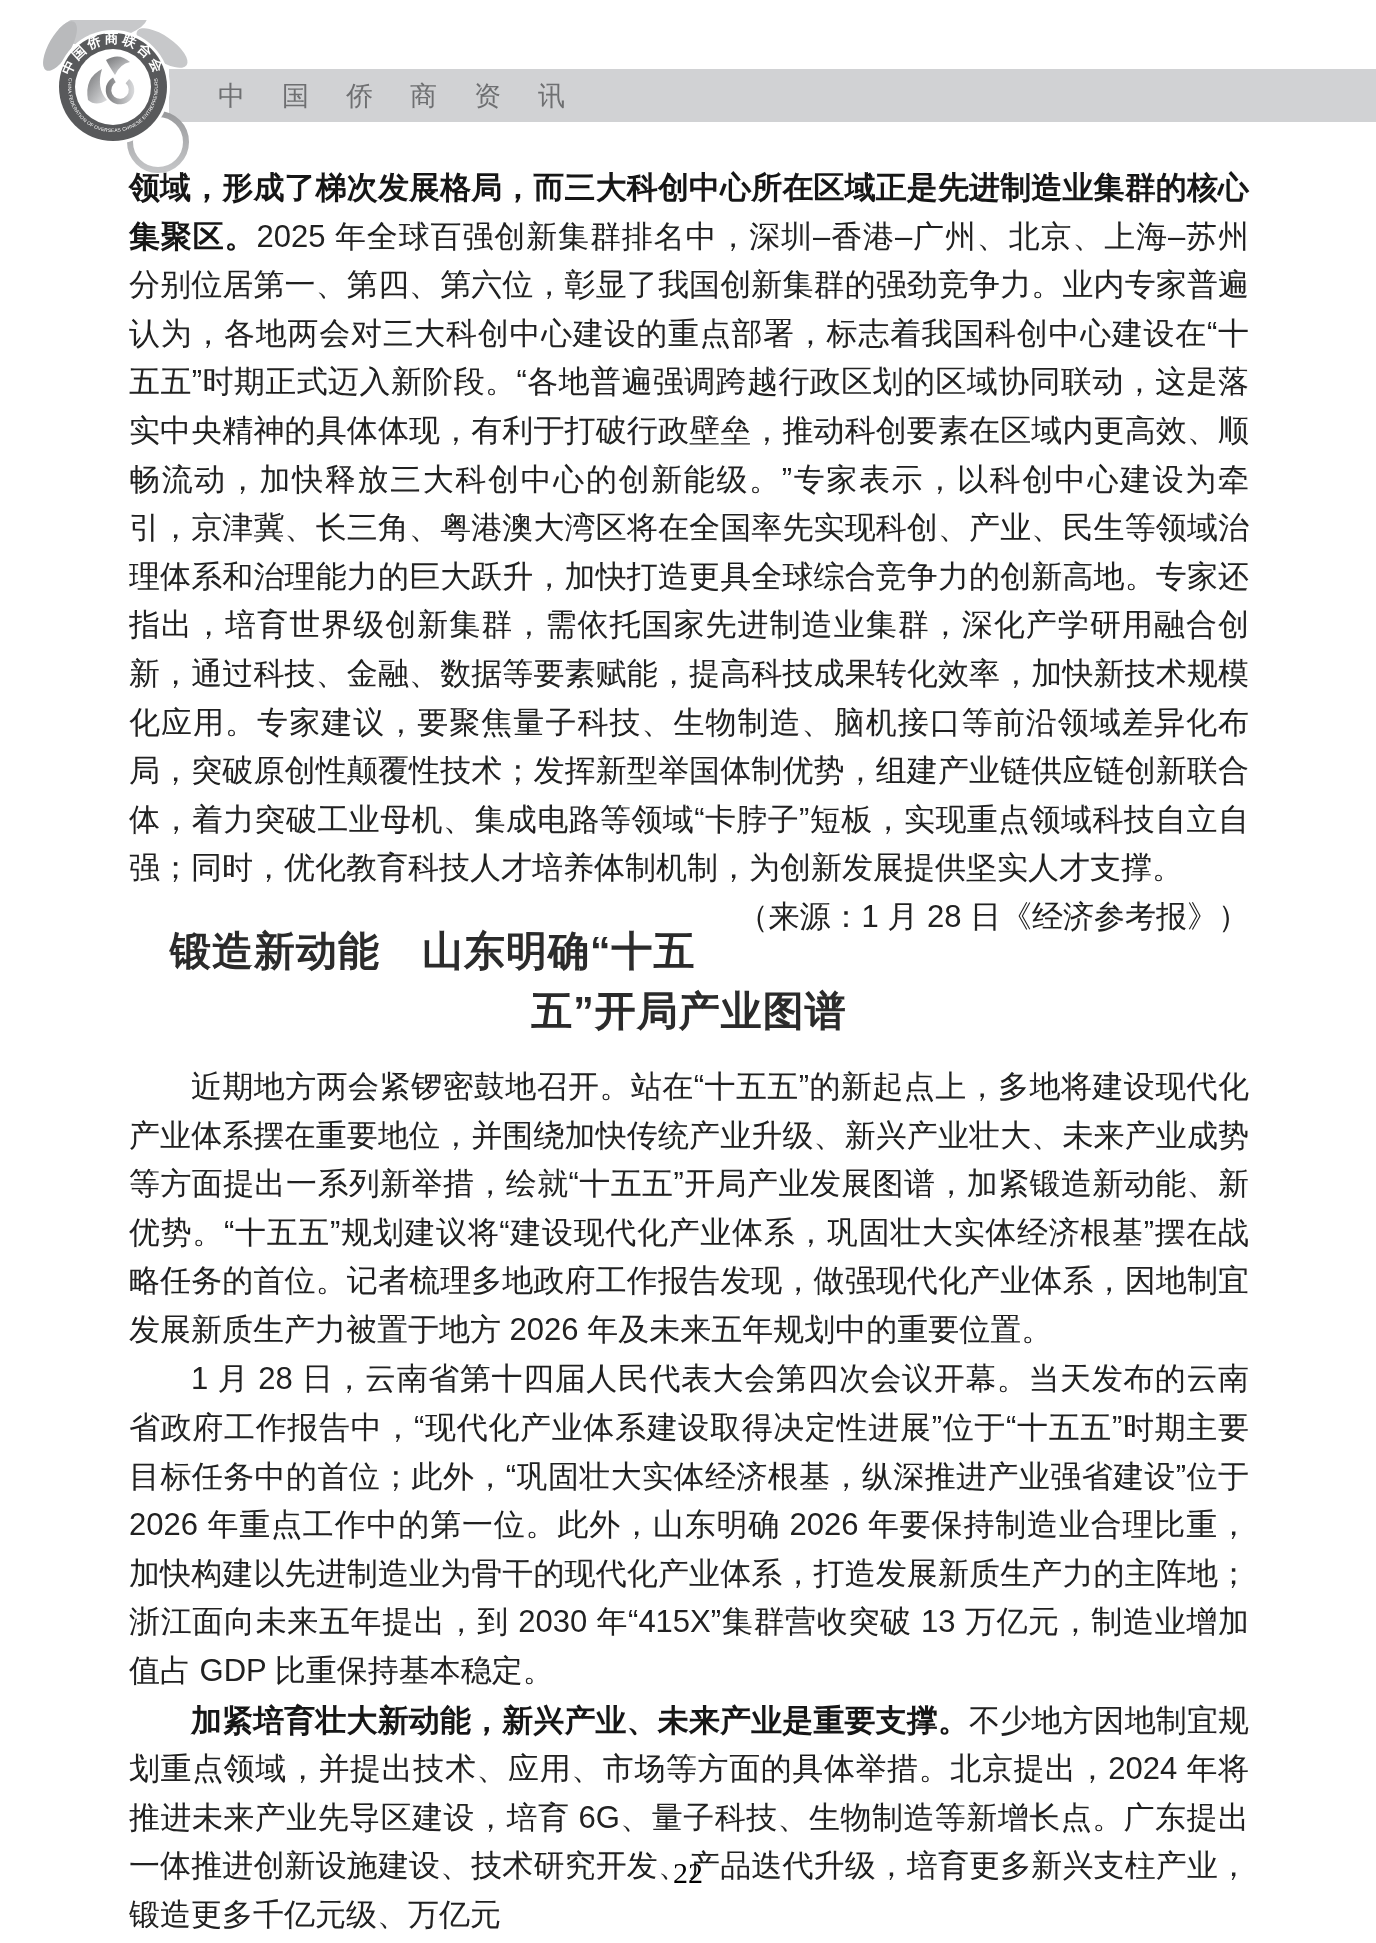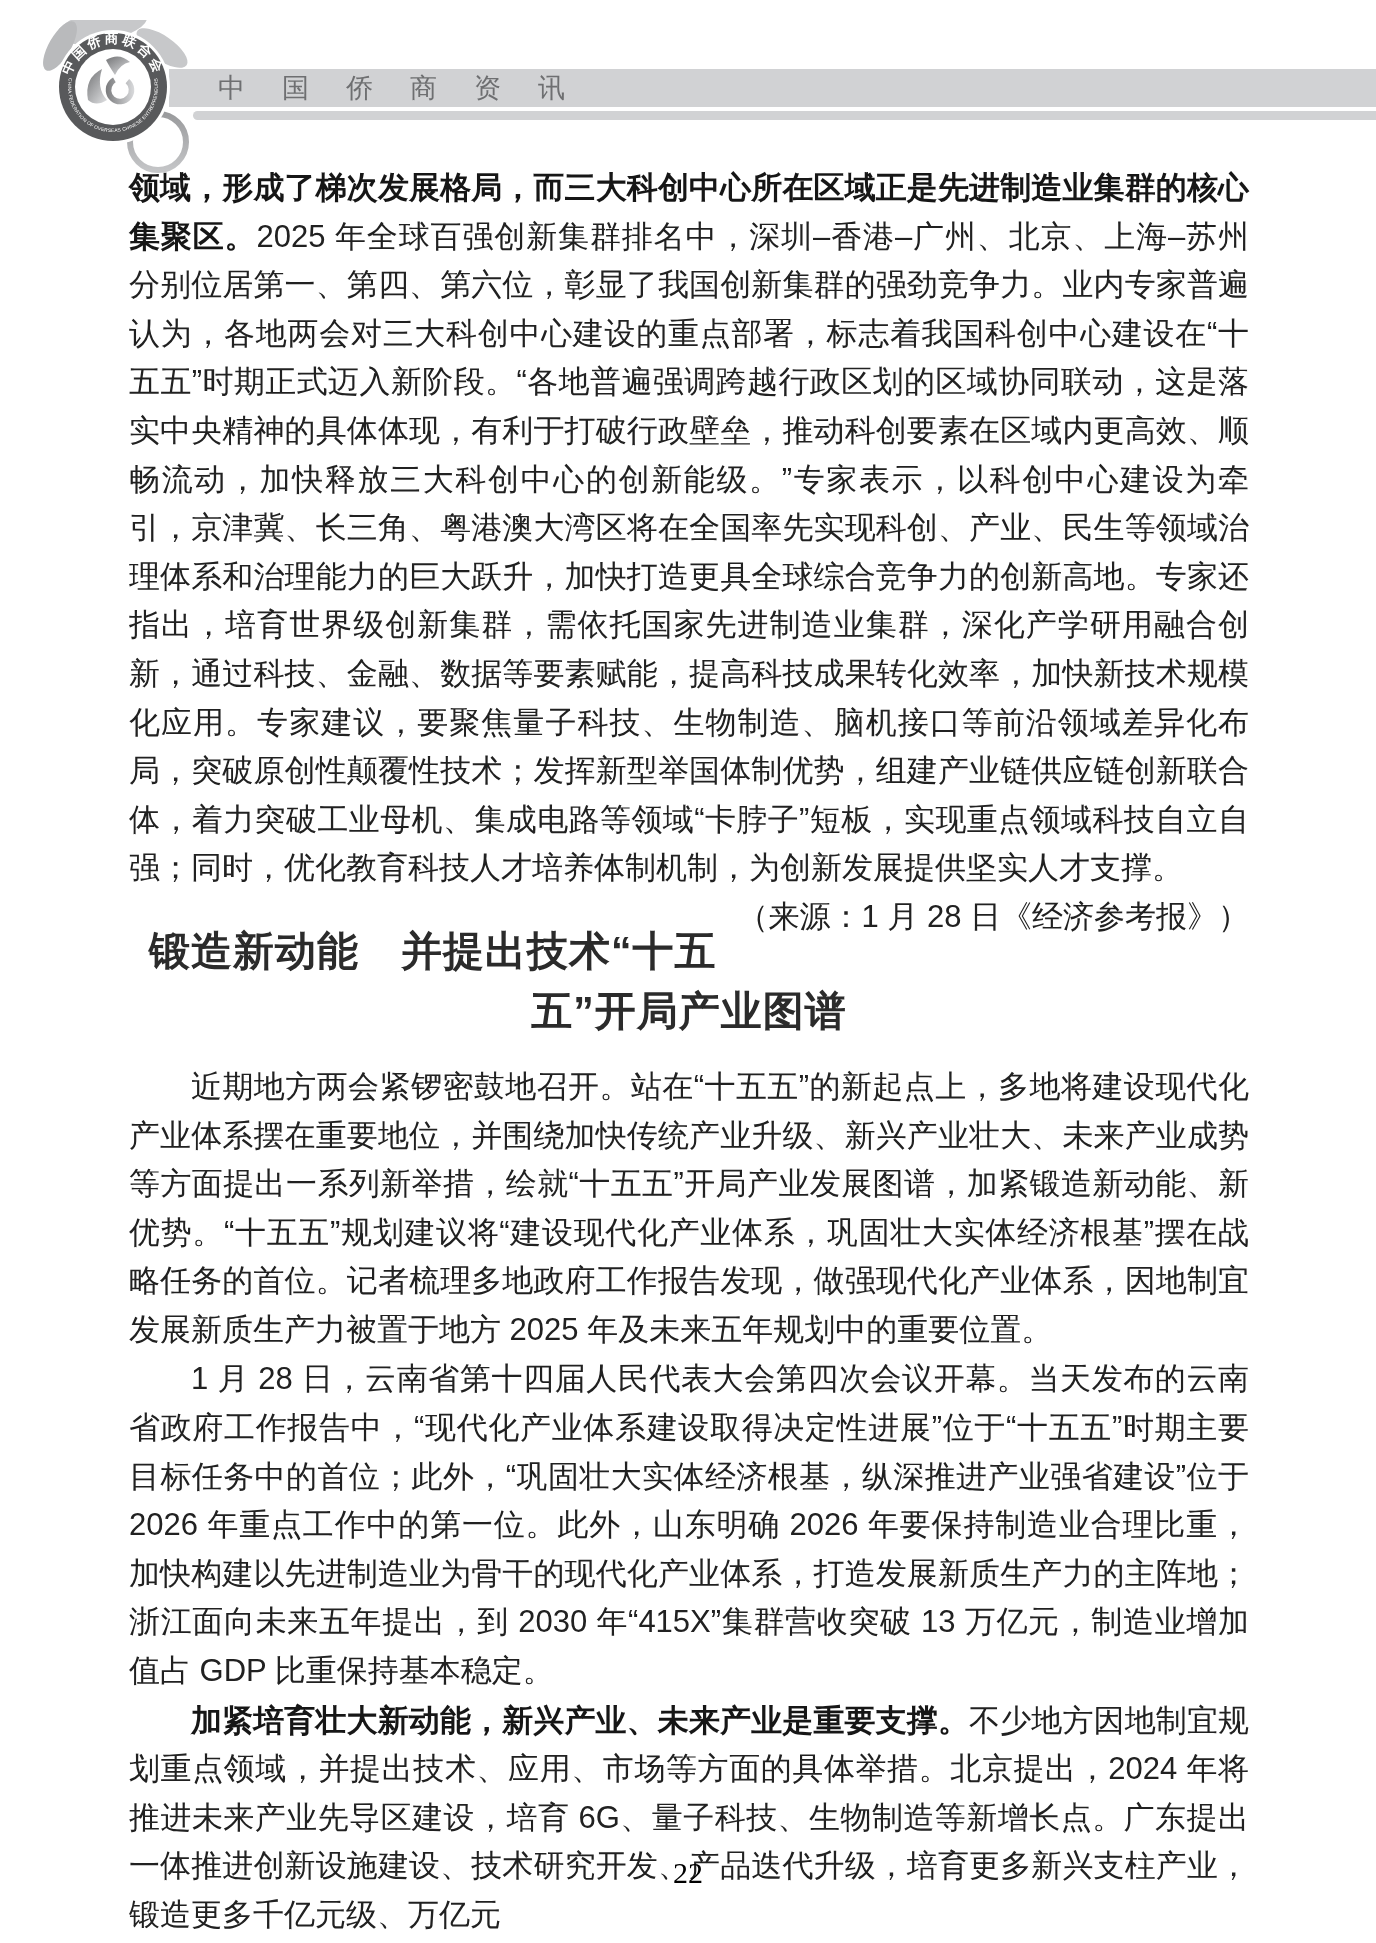--- a/index.html
+++ b/index.html
@@ -9,21 +9,21 @@
     height: 1943px;
     background: #ffffff;
     overflow: hidden;
     font-family: "Liberation Sans", sans-serif;
   }
 
   
   .band1 {
     position: absolute;
     top: 69px; left: 169px; right: 0;
-    height: 38px;
+    height: 53px;
     background: #d1d2d4;
     z-index: 1;
     display: flex;
     align-items: center;
   }
   .band-title {
     margin-left: 49px;
     font-size: 27px;
     letter-spacing: 37px;
     color: #6e6f71;
@@ -137,23 +137,23 @@
       </g>
     </svg>
   </header>
 
   <main class="content">
 
     <p class="para">
       <strong>领域，形成了梯次发展格局，而三大科创中心所在区域正是先进制造业集群的核心集聚区。</strong><span>2025 年全球百强创新集群排名中，深圳–香港–广州、北京、上海–苏州分别位居第一、第四、第六位，彰显了我国创新集群的强劲竞争力。业内专家普遍认为，各地两会对三大科创中心建设的重点部署，标志着我国科创中心建设在“十五五”时期正式迈入新阶段。“各地普遍强调跨越行政区划的区域协同联动，这是落实中央精神的具体体现，有利于打破行政壁垒，推动科创要素在区域内更高效、顺畅流动，加快释放三大科创中心的创新能级。”专家表示，以科创中心建设为牵引，京津冀、长三角、粤港澳大湾区将在全国率先实现科创、产业、民生等领域治理体系和治理能力的巨大跃升，加快打造更具全球综合竞争力的创新高地。专家还指出，培育世界级创新集群，需依托国家先进制造业集群，深化产学研用融合创新，通过科技、金融、数据等要素赋能，提高科技成果转化效率，加快新技术规模化应用。专家建议，要聚焦量子科技、生物制造、脑机接口等前沿领域差异化布局，突破原创性颠覆性技术；发挥新型举国体制优势，组建产业链供应链创新联合体，着力突破工业母机、集成电路等领域“卡脖子”短板，实现重点领域科技自立自强；同时，优化教育科技人才培养体制机制，为创新发展提供坚实人才支撑。</span><span class="source">（来源：1 月 28 日《经济参考报》）</span>
     </p>
 
-    <h1 class="article2-title">锻造新动能　并提出技术“十五五”开局产业图谱</h1>
+    <h1 class="article2-title">锻造新动能　山东明确“十五五”开局产业图谱</h1>
 
-    <p class="para indent">近期地方两会紧锣密鼓地召开。站在“十五五”的新起点上，多地将建设现代化产业体系摆在重要地位，并围绕加快传统产业升级、新兴产业壮大、未来产业成势等方面提出一系列新举措，绘就“十五五”开局产业发展图谱，加紧锻造新动能、新优势。“十五五”规划建议将“建设现代化产业体系，巩固壮大实体经济根基”摆在战略任务的首位。记者梳理多地政府工作报告发现，做强现代化产业体系，因地制宜发展新质生产力被置于地方 2025 年及未来五年规划中的重要位置。</p>
+    <p class="para indent">近期地方两会紧锣密鼓地召开。站在“十五五”的新起点上，多地将建设现代化产业体系摆在重要地位，并围绕加快传统产业升级、新兴产业壮大、未来产业成势等方面提出一系列新举措，绘就“十五五”开局产业发展图谱，加紧锻造新动能、新优势。“十五五”规划建议将“建设现代化产业体系，巩固壮大实体经济根基”摆在战略任务的首位。记者梳理多地政府工作报告发现，做强现代化产业体系，因地制宜发展新质生产力被置于地方 2026 年及未来五年规划中的重要位置。</p>
 
     <p class="para indent">1 月 28 日，云南省第十四届人民代表大会第四次会议开幕。当天发布的云南省政府工作报告中，“现代化产业体系建设取得决定性进展”位于“十五五”时期主要目标任务中的首位；此外，“巩固壮大实体经济根基，纵深推进产业强省建设”位于 2026 年重点工作中的第一位。此外，山东明确 2026 年要保持制造业合理比重，加快构建以先进制造业为骨干的现代化产业体系，打造发展新质生产力的主阵地；浙江面向未来五年提出，到 2030 年“415X”集群营收突破 13 万亿元，制造业增加值占 GDP 比重保持基本稳定。</p>
 
     <p class="para indent">
       <strong>加紧培育壮大新动能，新兴产业、未来产业是重要支撑。</strong><span>不少地方因地制宜规划重点领域，并提出技术、应用、市场等方面的具体举措。北京提出，2024 年将推进未来产业先导区建设，培育 6G、量子科技、生物制造等新增长点。广东提出一体推进创新设施建设、技术研究开发、产品迭代升级，培育更多新兴支柱产业，锻造更多千亿元级、万亿元</span>
     </p>
 
   </main>
 
   <footer>

